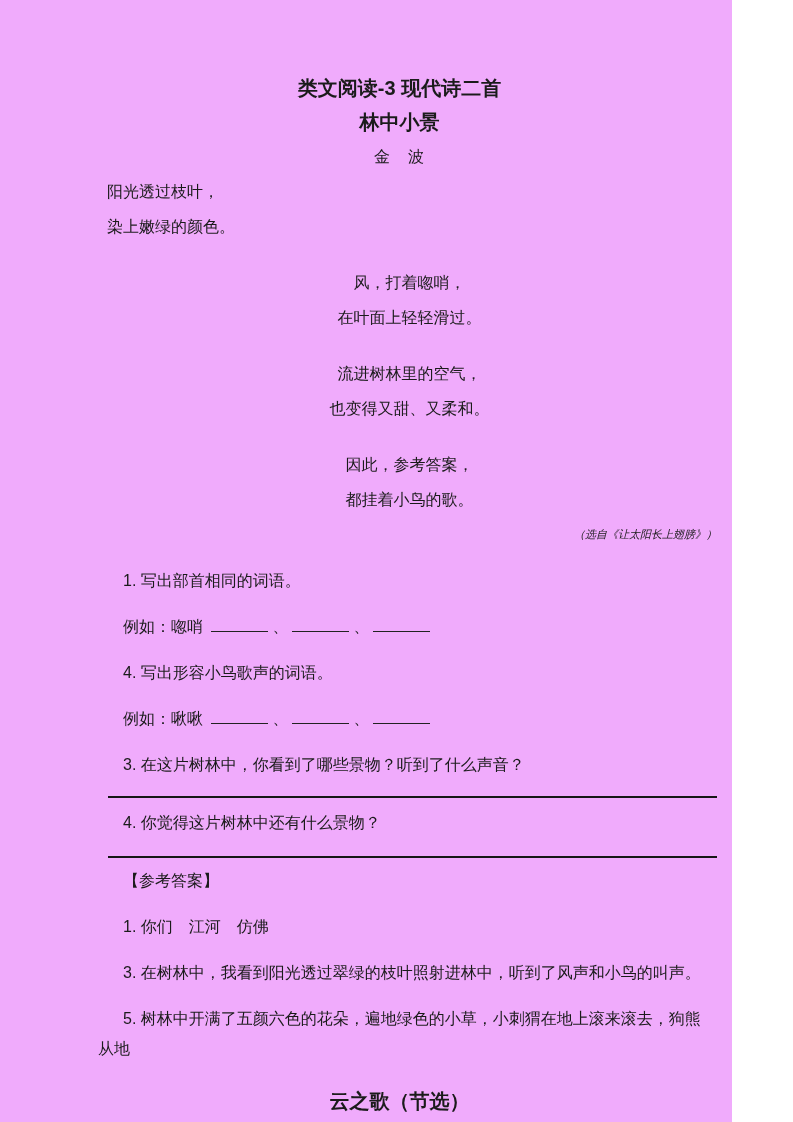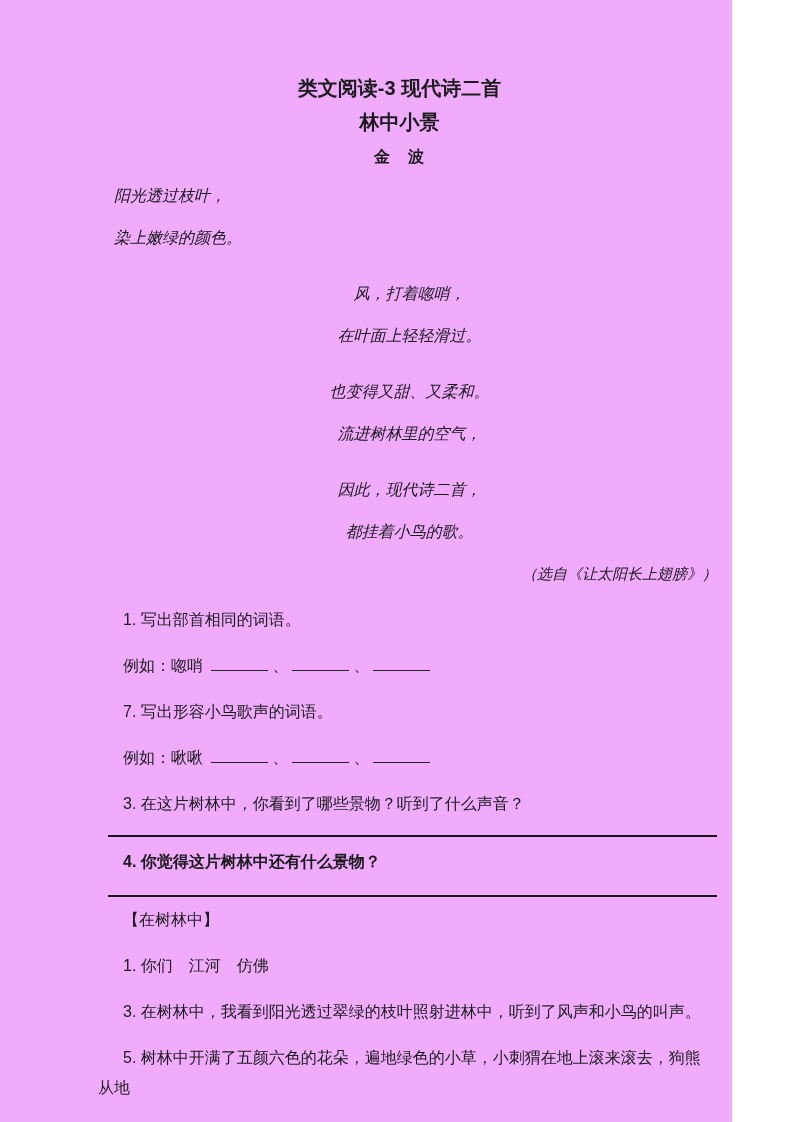--- a/index.html
+++ b/index.html
@@ -29,52 +29,51 @@
     text-align: center;
     font-family: "Liberation Sans", sans-serif;
   }
   .poem-title { margin: 8px 0 0 0; }
   .poem-title-2 { margin: 24px 0 0 0; }
   .author {
     margin: 10px 0 0 0;
     font-size: 16px;
     line-height: 24px;
     text-align: center;
-    font-weight: 700;
+    font-weight: 400;
     letter-spacing: 1px;
   }
 
   
   .stanza { margin: 8px 0 0 20px; }
   .stanza + .stanza { margin-top: 26px; text-align: center; }
   .poem-line {
-    margin: 12px;
+    margin: 5px;
     font-family: "DejaVu Serif", serif;
-    font-style: italic;
     font-size: 16px;
     line-height: 30px;
   }
   .attribution {
     margin: 0;
     font-family: "DejaVu Serif", serif;
     font-style: italic;
-    font-size: 15px;
+    font-size: 11px;
     line-height: 30px;
     text-align: right;
   }
 
   
   .q, .ans {
     margin: 16px;
     font-size: 16px;
     line-height: 30px;
     text-indent: 25px;
     font-family: "Liberation Sans", sans-serif;
   }
-  .q4 { margin-top: 10px; font-weight: bold; }
+  .q4 { margin-top: 10px; }
   .wrap-cont { text-indent: 0; }
 
   .blank {
     display: inline-block;
     width: 57px;
     height: 16px;
     margin: 0 4px;
     border-bottom: 1.5px solid #222222;
     vertical-align: baseline;
   }
@@ -102,43 +101,43 @@
 
     <div class="stanza">
       <p class="poem-line">阳光透过枝叶，</p>
       <p class="poem-line">染上嫩绿的颜色。</p>
     </div>
     <div class="stanza">
       <p class="poem-line">风，打着唿哨，</p>
       <p class="poem-line">在叶面上轻轻滑过。</p>
     </div>
     <div class="stanza">
+      <p class="poem-line">流进树林里的空气，</p>
       <p class="poem-line">也变得又甜、又柔和。</p>
-      <p class="poem-line">流进树林里的空气，</p>
     </div>
     <div class="stanza">
-      <p class="poem-line">因此，现代诗二首，</p>
+      <p class="poem-line">因此，参考答案，</p>
       <p class="poem-line">都挂着小鸟的歌。</p>
     </div>
 
     <p class="attribution">（选自《让太阳长上翅膀》）</p>
 
     <p class="q">1. 写出部首相同的词语。</p>
     <p class="q"><span>例如：唿哨</span>&nbsp;<span class="blank"></span><span class="sep">、</span><span class="blank"></span><span class="sep">、</span><span class="blank"></span></p>
 
-    <p class="q">7. 写出形容小鸟歌声的词语。</p>
+    <p class="q">4. 写出形容小鸟歌声的词语。</p>
     <p class="q"><span>例如：啾啾</span>&nbsp;<span class="blank"></span><span class="sep">、</span><span class="blank"></span><span class="sep">、</span><span class="blank"></span></p>
 
     <p class="q">3. 在这片树林中，你看到了哪些景物？听到了什么声音？</p>
     <div class="write-line"></div>
 
     <p class="q q4">4. 你觉得这片树林中还有什么景物？</p>
     <div class="write-line write-line-2"></div>
 
-    <p class="ans ref-header">【在树林中】</p>
+    <p class="ans ref-header">【参考答案】</p>
     <p class="ans">1. 你们　江河　仿佛</p>
     <p class="ans">3. 在树林中，我看到阳光透过翠绿的枝叶照射进林中，听到了风声和小鸟的叫声。</p>
     <p class="ans">5. 树林中开满了五颜六色的花朵，遍地绿色的小草，小刺猬在地上滚来滚去，狗熊从地</p>
 
     <p class="doc-title poem-title-2">云之歌（节选）</p>
     <p class="author">鲁　藜</p>
 
     <div class="stanza">
       <p class="poem-line">我是云</p>
     </div>

